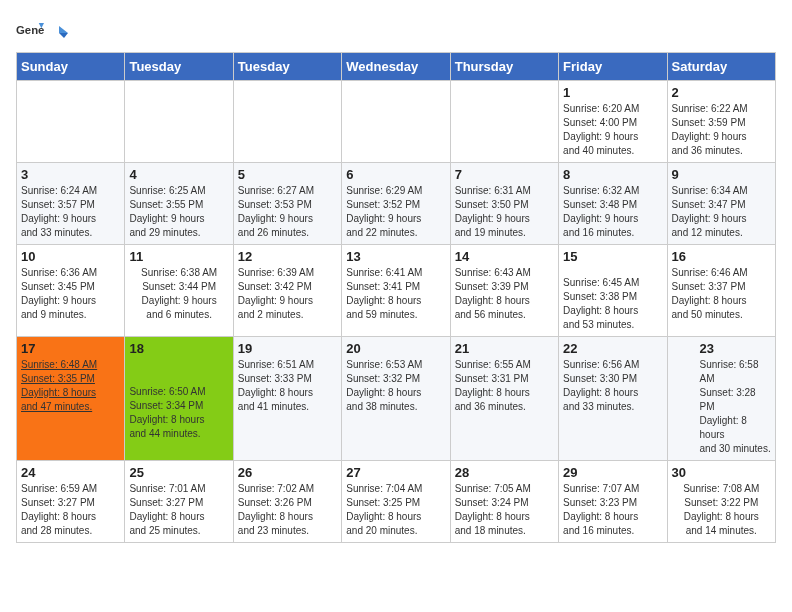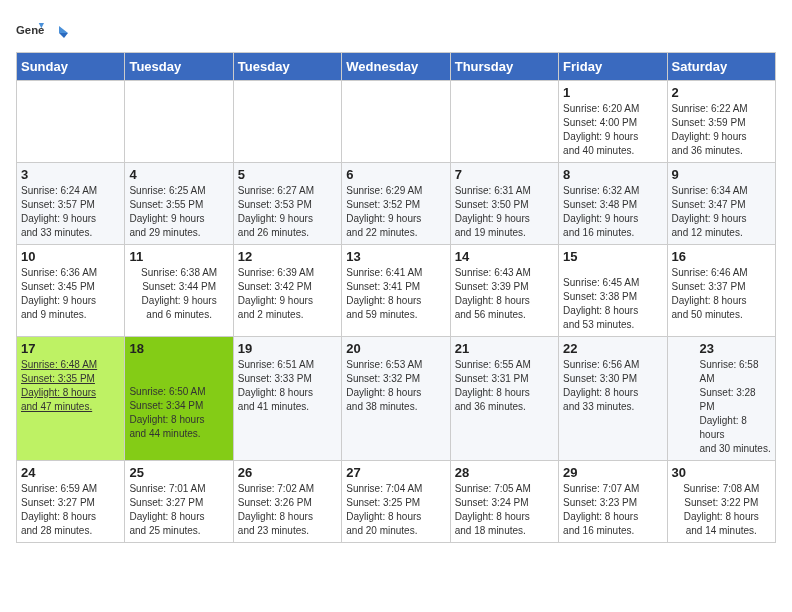--- a/index.html
+++ b/index.html
@@ -235,21 +235,21 @@
         </td>
         <td>
           <span class="day-number">16</span>
           <div class="day-info" style="white-space: pre-line;">Sunrise: 6:46 AM
 Sunset: 3:37 PM
 Daylight: 8 hours
 and 50 minutes.</div>
         </td>
       </tr>
       <tr>
-        <td style="background: #bef264; margin-top: 19px;">
+        <td style="background: #f97316; margin-top: 19px;">
           <span class="day-number">17</span>
           <div class="day-info" style="white-space: pre-line; text-decoration: underline;">Sunrise: 6:48 AM
 Sunset: 3:35 PM
 Daylight: 8 hours
 and 47 minutes.</div>
         </td>
         <td style="background: #84cc16;">
           <span class="day-number">18</span>
           <div class="day-info" style="white-space: pre-line; margin-top: 29px;">Sunrise: 6:50 AM
 Sunset: 3:34 PM

